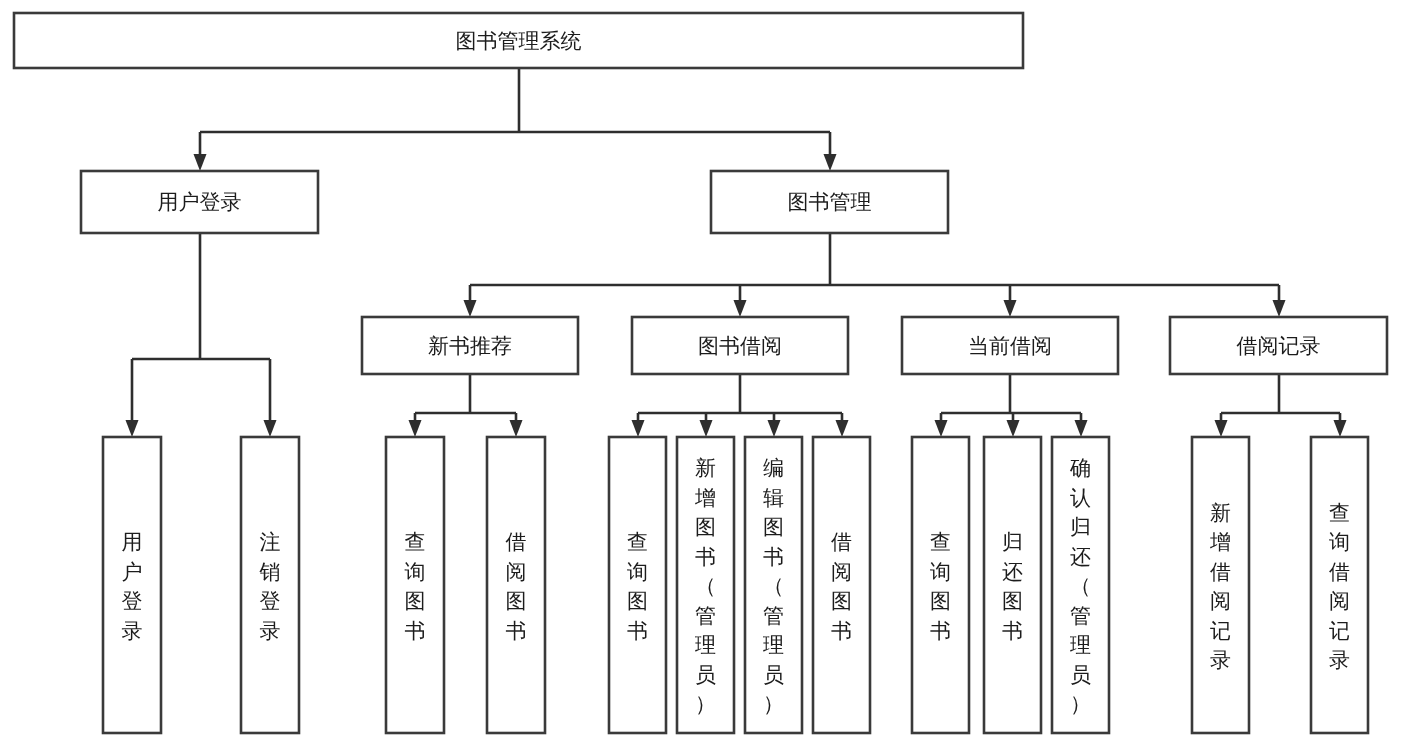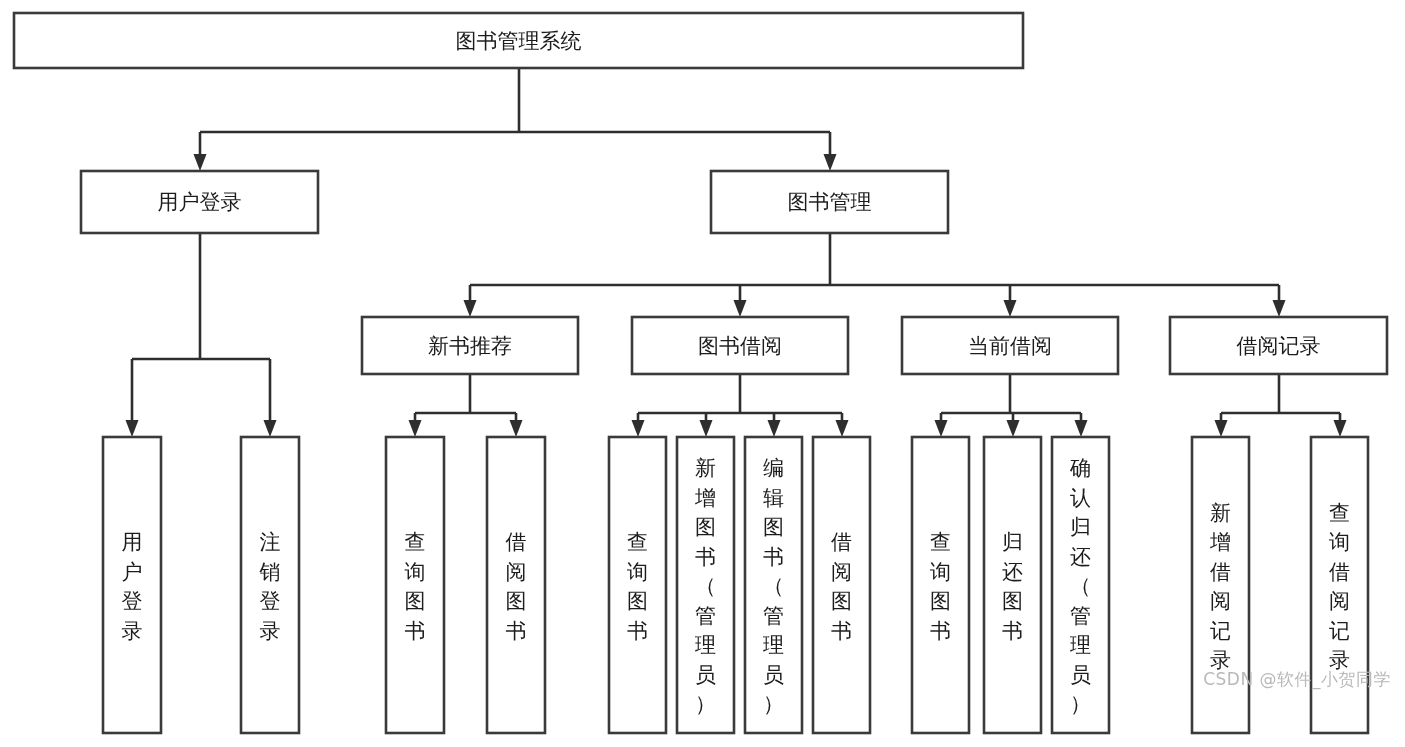--- a/index.html
+++ b/index.html
@@ -216,14 +216,13 @@
         <g>
           <rect class="node-rect" x="1192" y="437" width="57" height="296"></rect>
           <text class="node-label-v" x="1220.5" y="519.51"><tspan x="1220.5" dy="0">新</tspan><tspan x="1220.5" dy="29.5">增</tspan><tspan x="1220.5" dy="29.5">借</tspan><tspan x="1220.5" dy="29.5">阅</tspan><tspan x="1220.5" dy="29.5">记</tspan><tspan x="1220.5" dy="29.5">录</tspan></text>
         </g>
         <g>
           <rect class="node-rect" x="1311" y="437" width="57" height="296"></rect>
           <text class="node-label-v" x="1339.5" y="519.51"><tspan x="1339.5" dy="0">查</tspan><tspan x="1339.5" dy="29.5">询</tspan><tspan x="1339.5" dy="29.5">借</tspan><tspan x="1339.5" dy="29.5">阅</tspan><tspan x="1339.5" dy="29.5">记</tspan><tspan x="1339.5" dy="29.5">录</tspan></text>
         </g>
       </g>
   </svg>
-  <div class="watermark">CSDN @软件_小贺同学</div>
 </div>
 
 </body></html>

